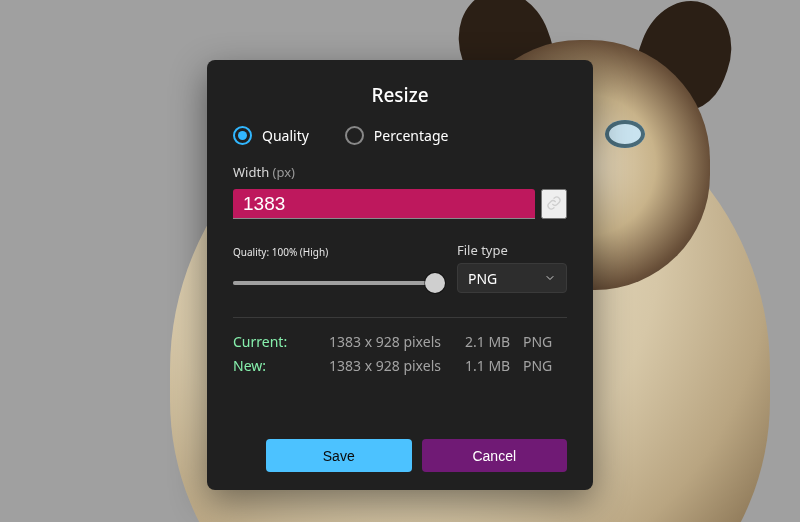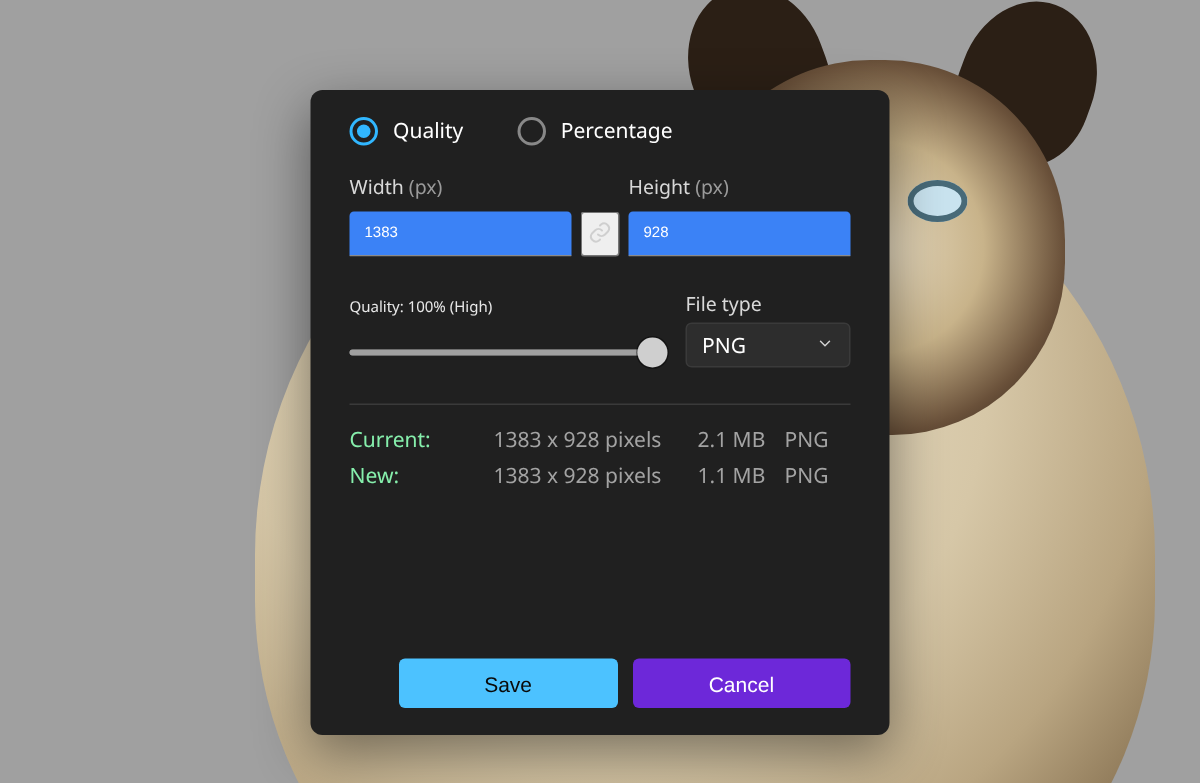--- a/index.html
+++ b/index.html
@@ -63,22 +63,22 @@
   .radio .dot.sel::after {
     content:""; width:9px; height:9px; border-radius:50%; background:#31b7ff;
   }
 
   
   .dim-row { display:flex; align-items:flex-end; gap:6px; margin-bottom: 22px; }
   .field { flex:1; }
   .field-label { font-size:13px; color:#d8d8d8; margin-bottom:8px; display:block; }
   .field-label .unit { color:#9a9a9a; }
   .text-input {
-    width:100%; height:30px; background:#3b82f6; border:none; border-bottom:1px solid #8a8a8a;
-    color:#fff; font-size:10px; padding: 0 10px; outline:none; border-radius:3px 3px 0 0;
+    width:100%; height:30px; background:#be185d; border:none; border-bottom:1px solid #8a8a8a;
+    color:#fff; font-size:19px; padding: 0 10px; outline:none; border-radius:3px 3px 0 0;
   }
   .link-chain {
     width:26px; height:30px; display:flex; align-items:center; justify-content:center;
     color:#cfcfcf; cursor:pointer;
   }
   .link-chain svg { width:16px; height:16px; }
 
   
   .qf-row { display:flex; gap:22px; align-items:flex-end; margin-bottom: 14px; }
   .quality-box { flex: 1.5; }
@@ -110,37 +110,38 @@
   .info-row { display:grid; grid-template-columns: 96px 1fr 58px 44px; }
   .info-row .lbl { color:#86efac; }
   .info-row .val { color:#a3a3a3; }
 
   
   .btn-row { margin-top:auto; display:flex; gap:10px;padding-left:33px; }
   .btn {
     flex:1; height:33px; border:none; border-radius:4px; font-size:14px; cursor:pointer;
   }
   .btn.primary { background:#4cc2ff; color:#0a0a0a; font-weight:500; }
-  .btn.secondary { background:#6d28d9; color:#fff; }
+  .btn.secondary { background:#701a75; color:#fff; }
 </style>
 </head>
 <body>
 
 <div class="bg-cat">
   <div class="cat-body"></div>
   <div class="cat-ear-l"></div>
   <div class="cat-ear-r"></div>
   <div class="cat-head"></div>
   <div class="cat-eye l"></div>
   <div class="cat-eye r"></div>
   <div class="cat-nose"></div>
 </div>
 
 <div class="dialog">
 
+  <h1>Resize</h1>
 
   <div class="radio-row">
     <label class="radio">
       <span class="dot sel"></span>
       <span>Quality</span>
     </label>
     <label class="radio">
       <span class="dot"></span>
       <span>Percentage</span>
     </label>
@@ -157,27 +158,20 @@
 
     <button class="link-chain" aria-label="link">
       <span>
         <svg viewBox="0 0 24 24" fill="none" stroke="currentColor" stroke-width="2" stroke-linecap="round" stroke-linejoin="round">
           <path d="M10 14a5 5 0 0 0 7 0l3-3a5 5 0 0 0-7-7l-1 1"></path>
           <path d="M14 10a5 5 0 0 0-7 0l-3 3a5 5 0 0 0 7 7l1-1"></path>
         </svg>
       </span>
     </button>
 
-    <div class="field">
-      <span class="field-label">
-        <span>Height</span>
-        <span class="unit">(px)</span>
-      </span>
-      <input class="text-input" value="928" style="">
-    </div>
   </div>
 
   <div class="qf-row">
     <div class="quality-box">
       <div class="quality-caption">
         <span>Quality: </span><span>100%</span><span> (High)</span>
       </div>
       <div class="slider-wrap">
         <div class="slider-rail">
           <div class="fill" style="width:100%"></div>

